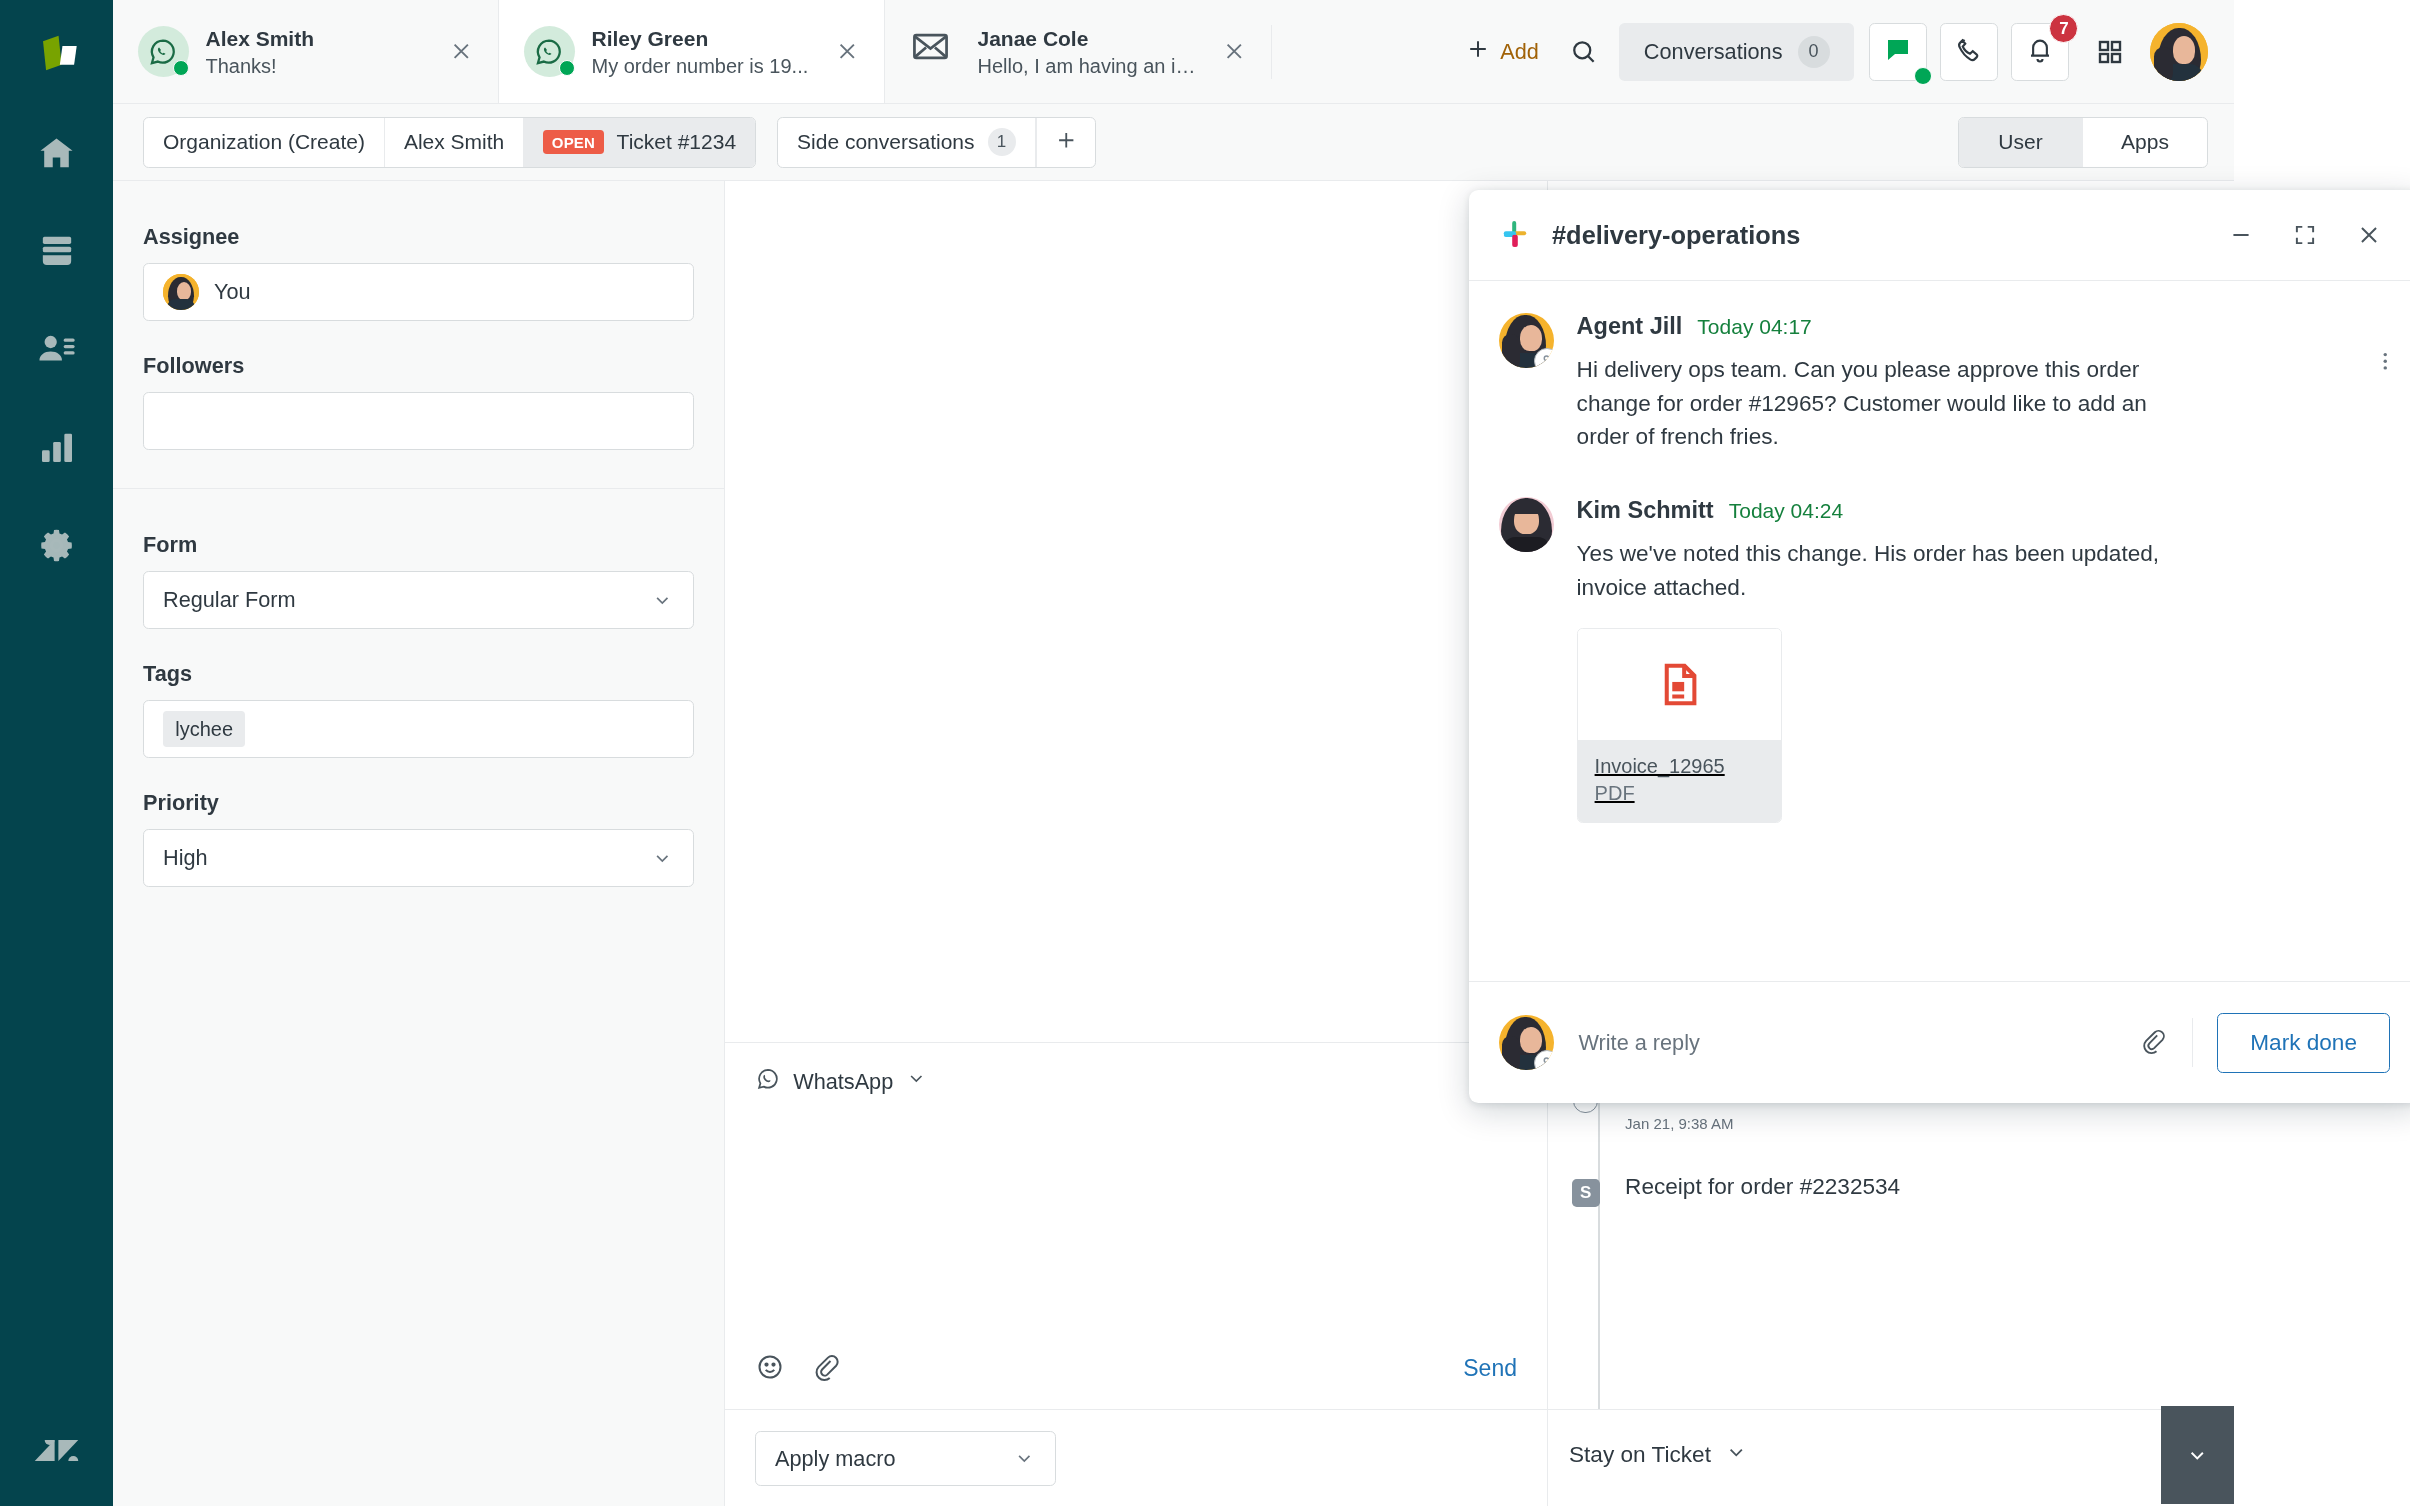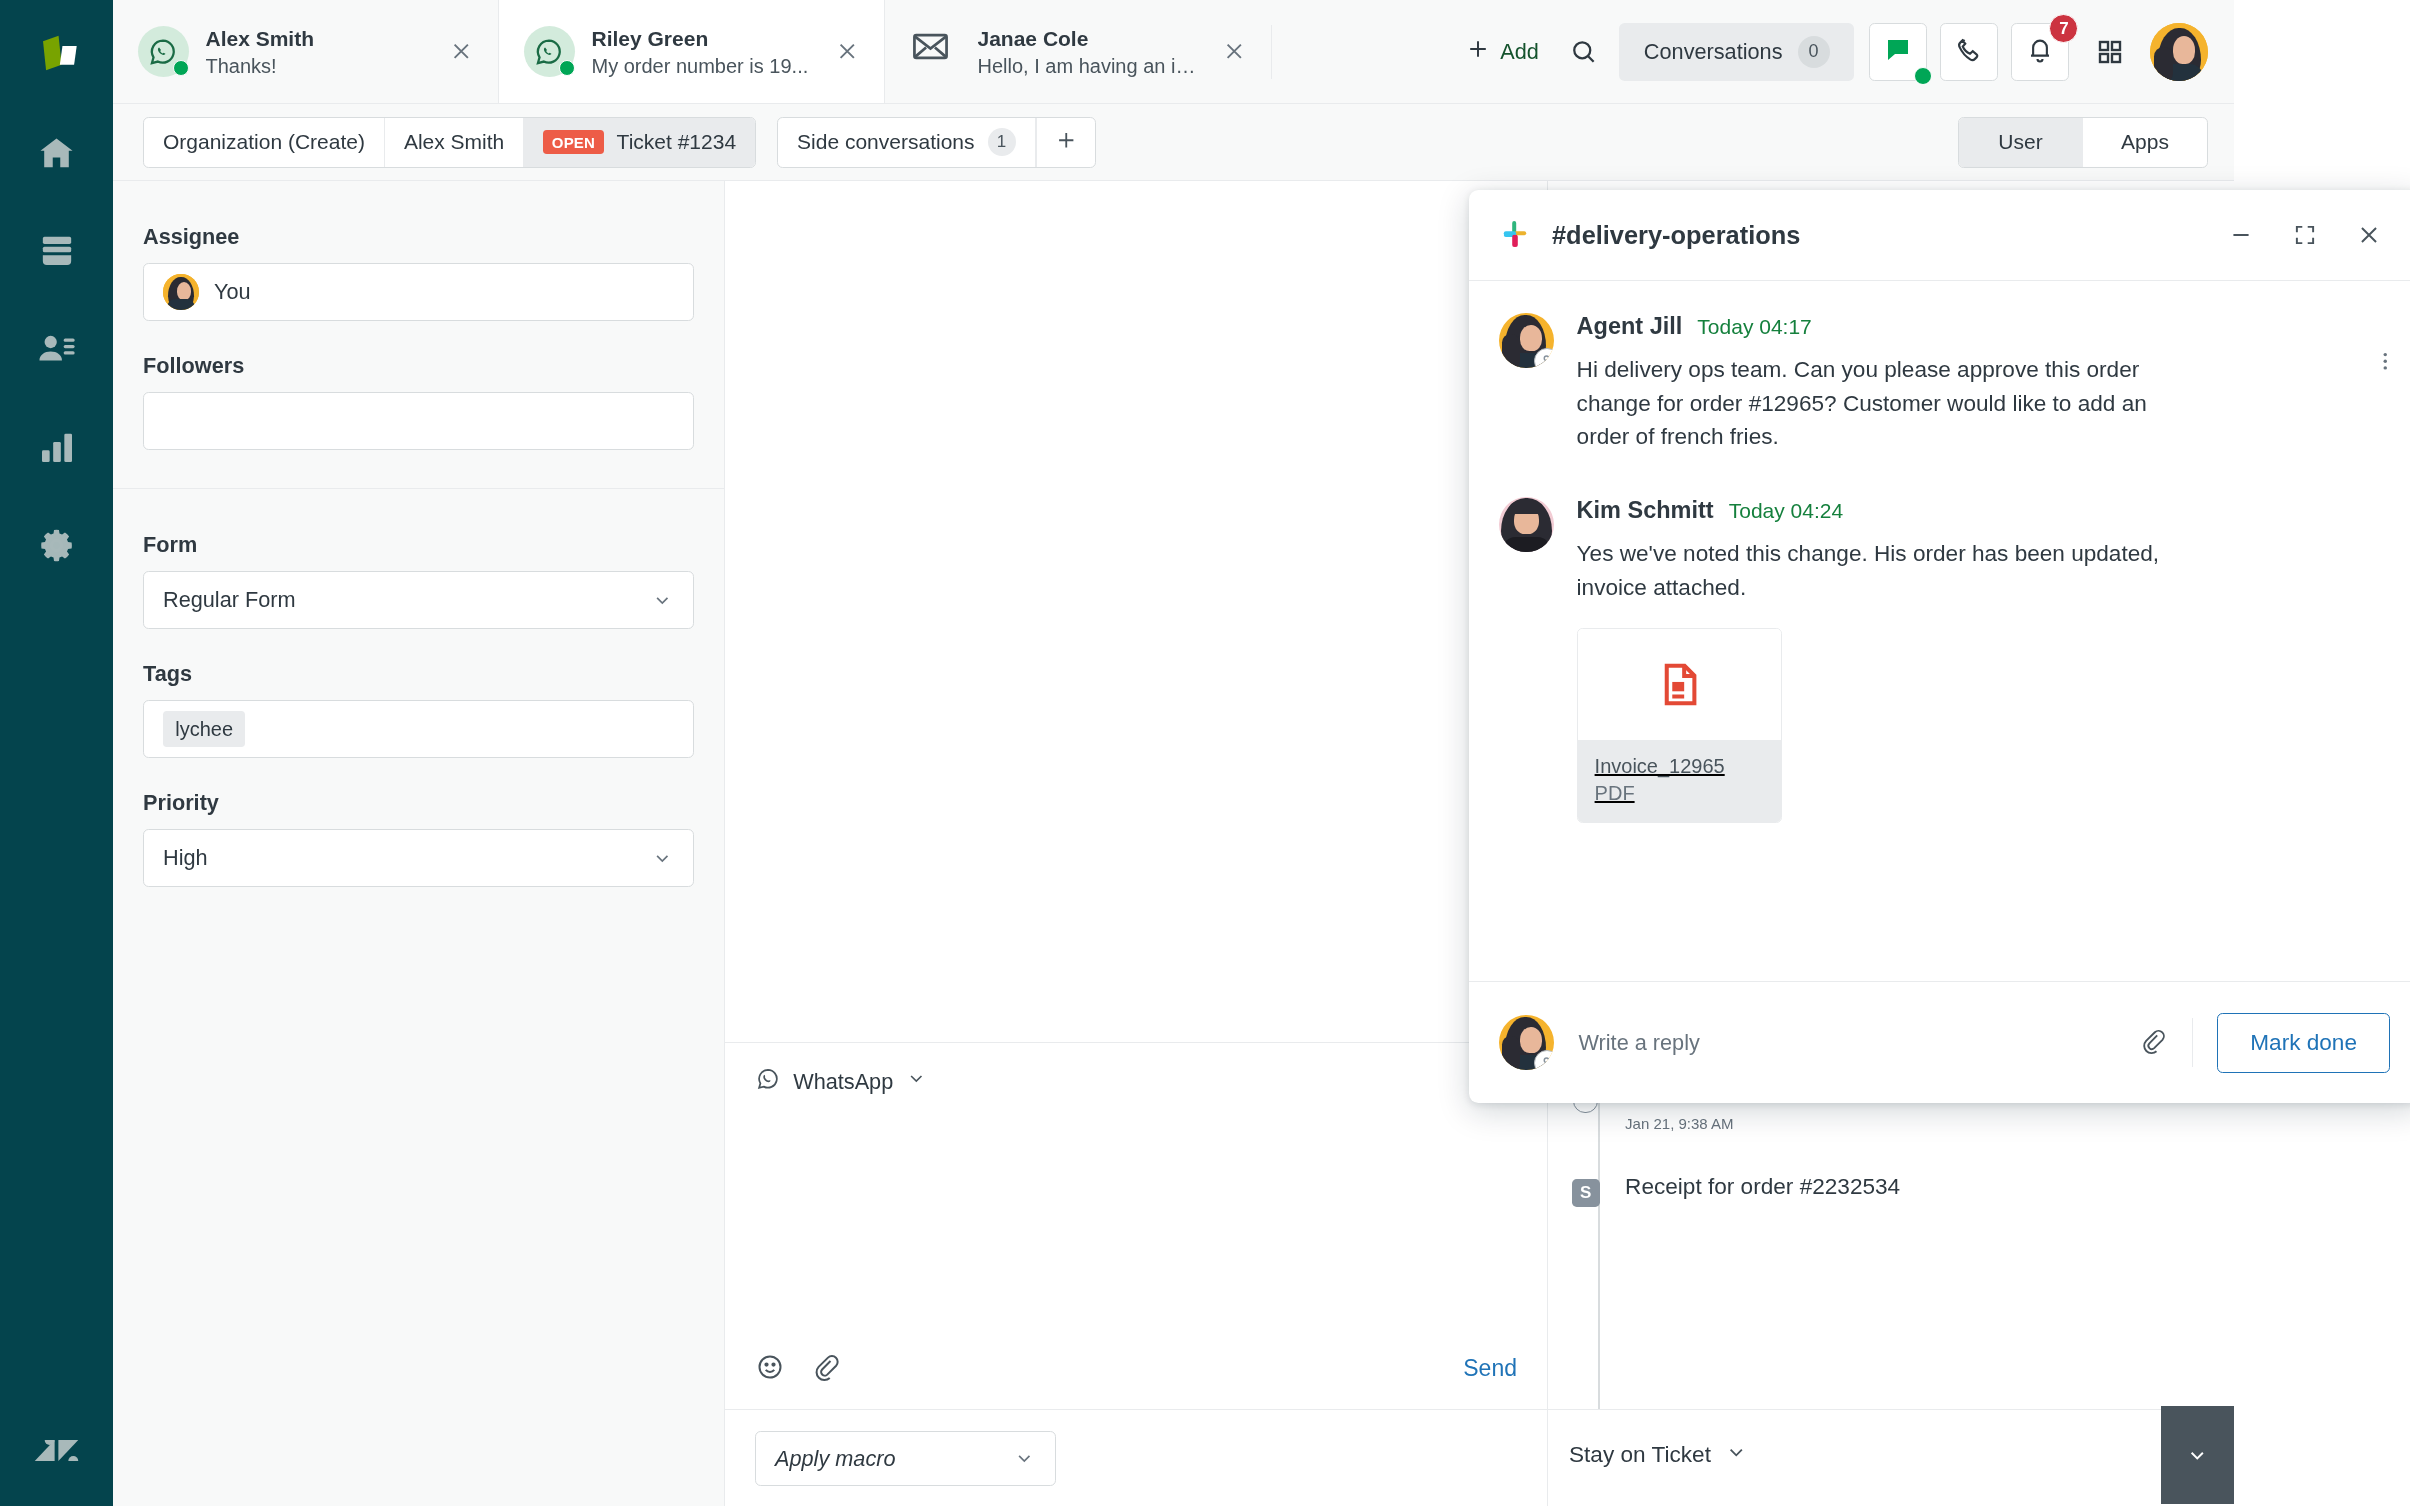--- a/index.html
+++ b/index.html
@@ -76,21 +76,21 @@
   .tab-x {
     flex: 0 0 32px; width: 32px; height: 32px;
     display: flex; align-items: center; justify-content: center;
     color: #68737d; cursor: pointer;
   }
   .vdiv { width: 0.9px; background: #e9ebed; margin: 24.5px 0; flex: 0 0 0.9px; }
 
   .top-actions { display: flex; align-items: center; gap: 0; padding-right: 26px; margin-left: auto; }
   .add-btn {
     display: flex; align-items: center; gap: 9.4px;
-    font-size: 21.7px; color: #14532d; padding: 0 17px; cursor: pointer;
+    font-size: 21.7px; color: #a16207; padding: 0 17px; cursor: pointer;
     height: 104px;
   }
   .icon-btn {
     width: 56px; height: 56px; display: flex; align-items: center; justify-content: center;
     cursor: pointer; color: #2f3941;
   }
   .pill {
     display: flex; align-items: center; gap: 15px;
     background: #e9ebed; border-radius: 5.6px;
     height: 58px; padding: 0 24.5px; margin: 0 15px 0 7.5px;
@@ -204,21 +204,21 @@
   .editor { flex: 1 1 auto; }
   .composer-actions { display: flex; align-items: center; gap: 26px; padding-bottom: 24.5px; }
   .send-link { margin-left: auto; color: #1f73b7; font-size: 23px; cursor: pointer; }
   .footbar {
     height: 98px; flex: 0 0 98px; border-top: 0.9px solid #e9ebed;
     display: flex; align-items: center; padding: 0 30px; background: #fff;
   }
   .macro-sel {
     width: 301px; height: 55px; border: 0.9px solid #d8dcde; border-radius: 5.6px;
     display: flex; align-items: center; padding: 0 19px; font-size: 21.7px; color: #2f3941;
-    background: #fff; cursor: pointer; font-style: italic;
+    background: #fff; cursor: pointer;
   }
   .macro-sel .cv { flex: 1 1 auto; }
 
   
   .cust {
     width: 687px; flex: 0 0 687px; background: #fff;
     border-left: 0.9px solid #e9ebed; display: flex; flex-direction: column; min-height: 0;
   }
   .cust-head { padding: 28px 28px 24.5px 28px; display: flex; align-items: center; gap: 19px; }
   .cust-av { width: 53px; height: 53px; border-radius: 50%; overflow: hidden; background: #f0b429; flex: 0 0 53px; }

